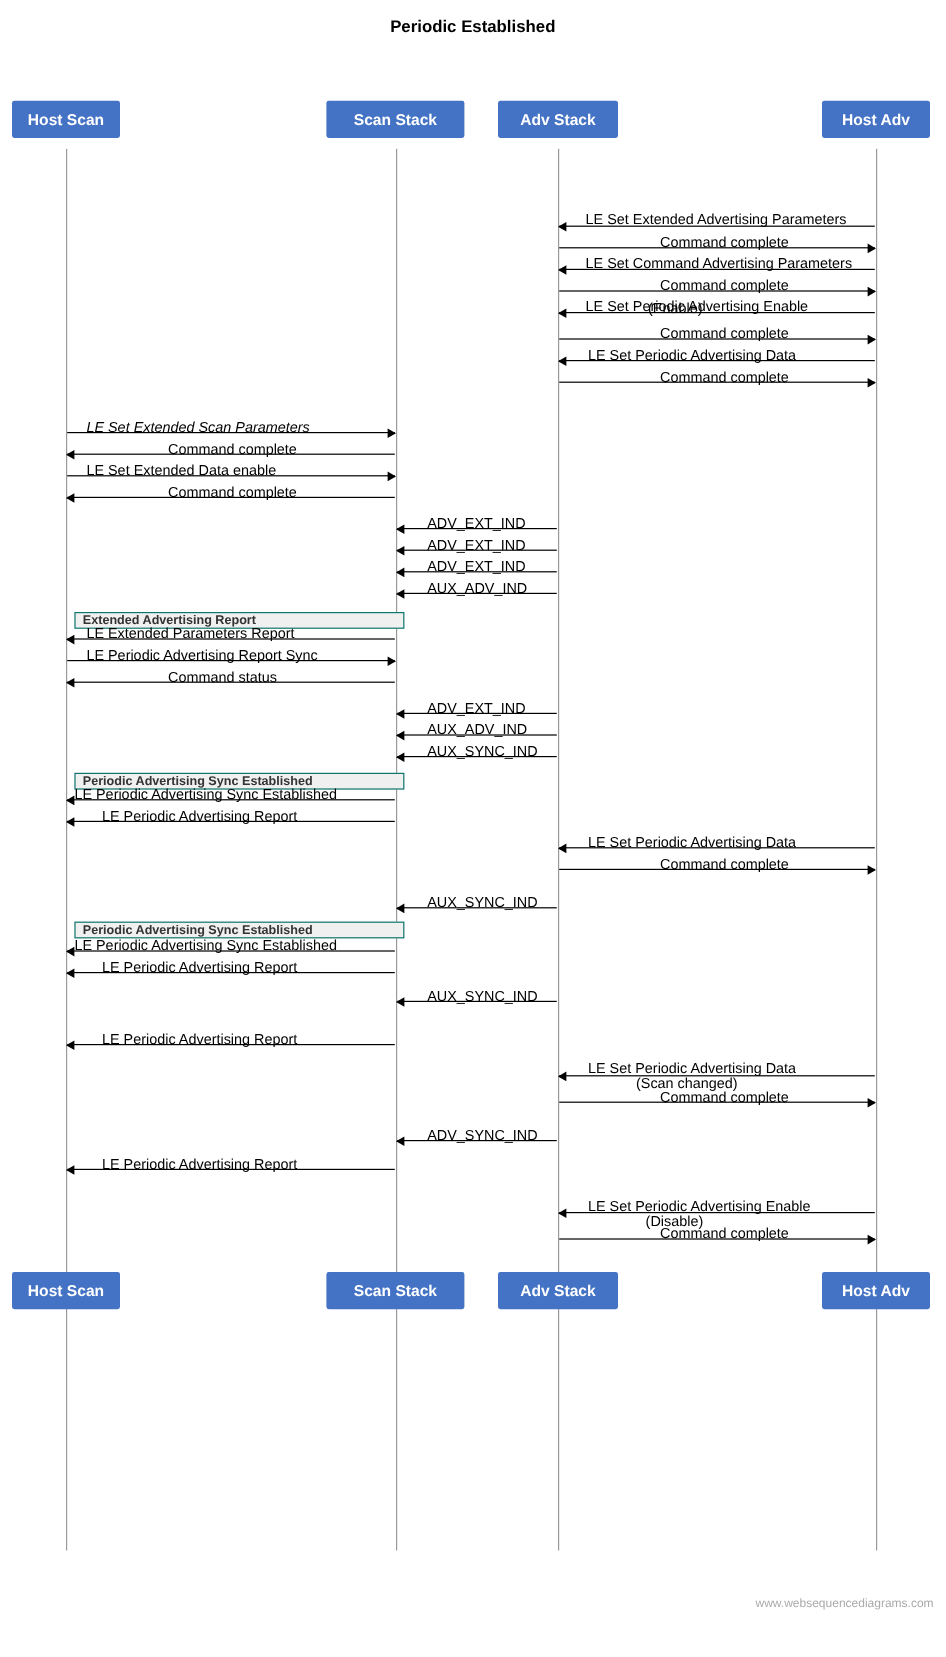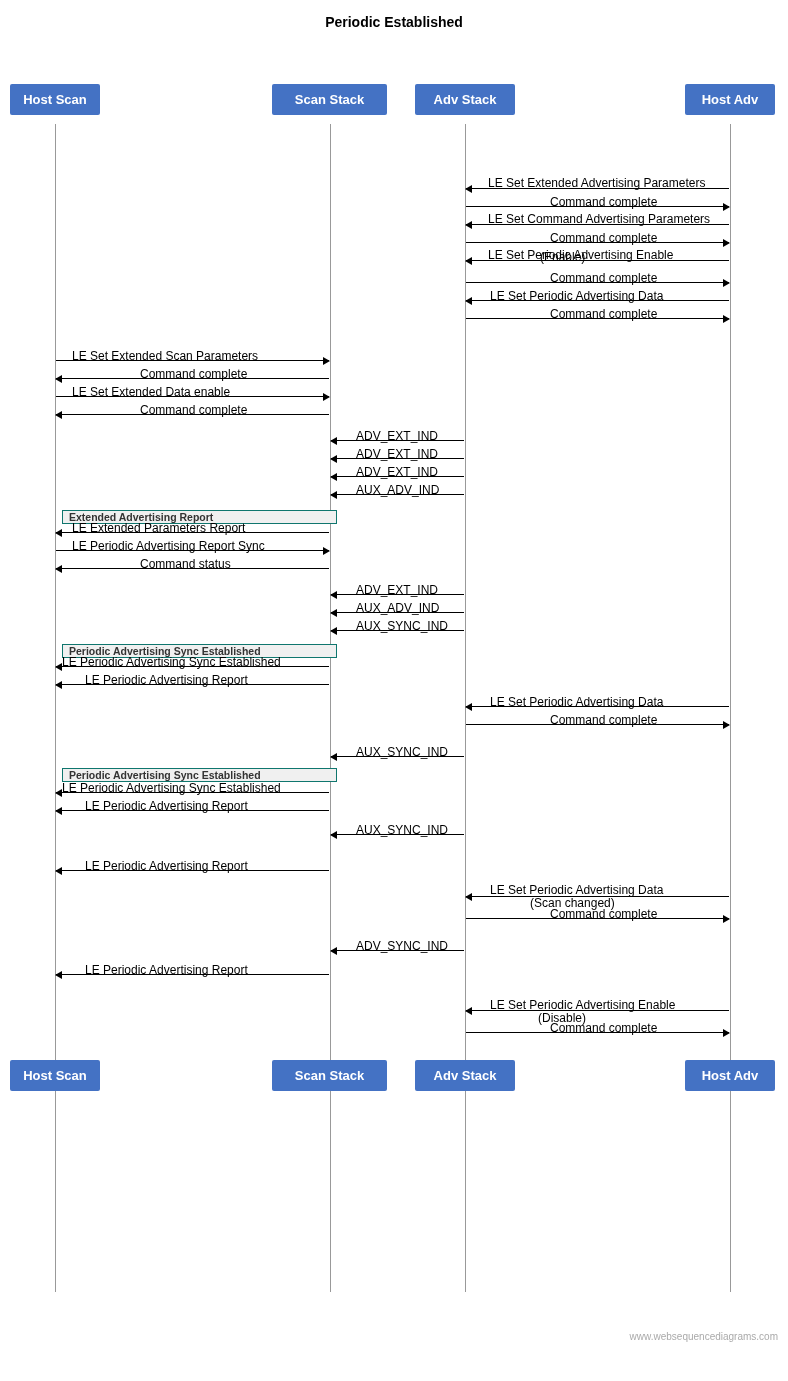--- a/index.html
+++ b/index.html
@@ -156,21 +156,21 @@
   <div class="arrow-line arrow-right" style="left: 466px; top: 244px; width: 263px;"></div>
   <div class="arrow-label" style="left: 550px; top: 233px;">Command complete</div>
 
   <div class="arrow-line arrow-left" style="left: 466px; top: 262px; width: 263px;"></div>
   <div class="arrow-label" style="left: 490px; top: 251px;">LE Set Periodic Advertising Data</div>
 
   <div class="arrow-line arrow-right" style="left: 466px; top: 280px; width: 263px;"></div>
   <div class="arrow-label" style="left: 550px; top: 269px;">Command complete</div>
 
   <div class="arrow-line arrow-right" style="left: 56px; top: 322px; width: 273px;"></div>
-  <div class="arrow-label" style="left: 72px; top: 311px;">LE Set Extended Scan Parameters</div>
+  <div class="arrow-label" style="left: 72px; top: 311px; font-style: italic;">LE Set Extended Scan Parameters</div>
 
   <div class="arrow-line arrow-left" style="left: 56px; top: 340px; width: 273px;"></div>
   <div class="arrow-label" style="left: 140px; top: 329px;">Command complete</div>
 
   <div class="arrow-line arrow-right" style="left: 56px; top: 358px; width: 273px;"></div>
   <div class="arrow-label" style="left: 72px; top: 347px;">LE Set Extended Data enable</div>
 
   <div class="arrow-line arrow-left" style="left: 56px; top: 376px; width: 273px;"></div>
   <div class="arrow-label" style="left: 140px; top: 365px;">Command complete</div>
 

